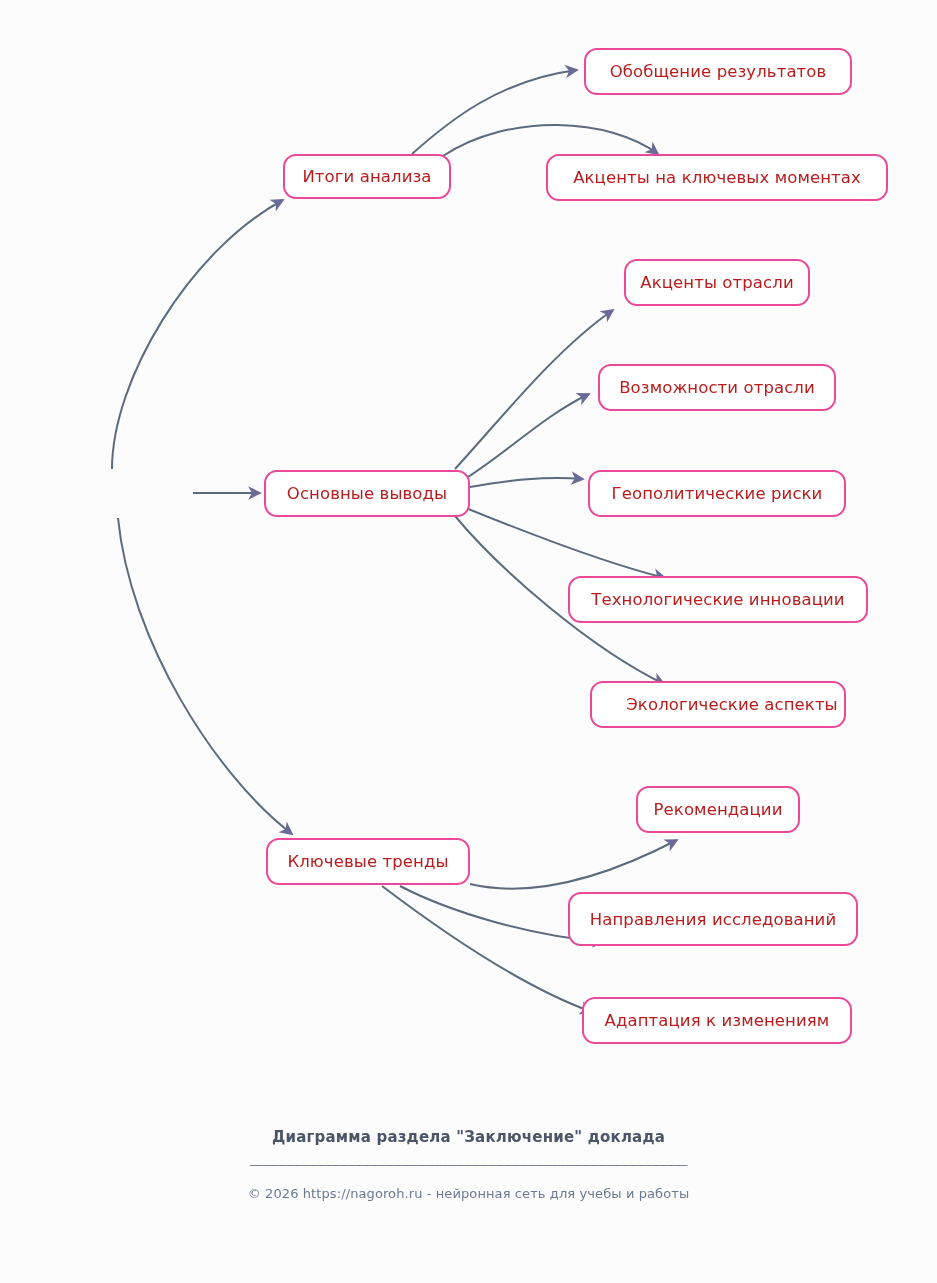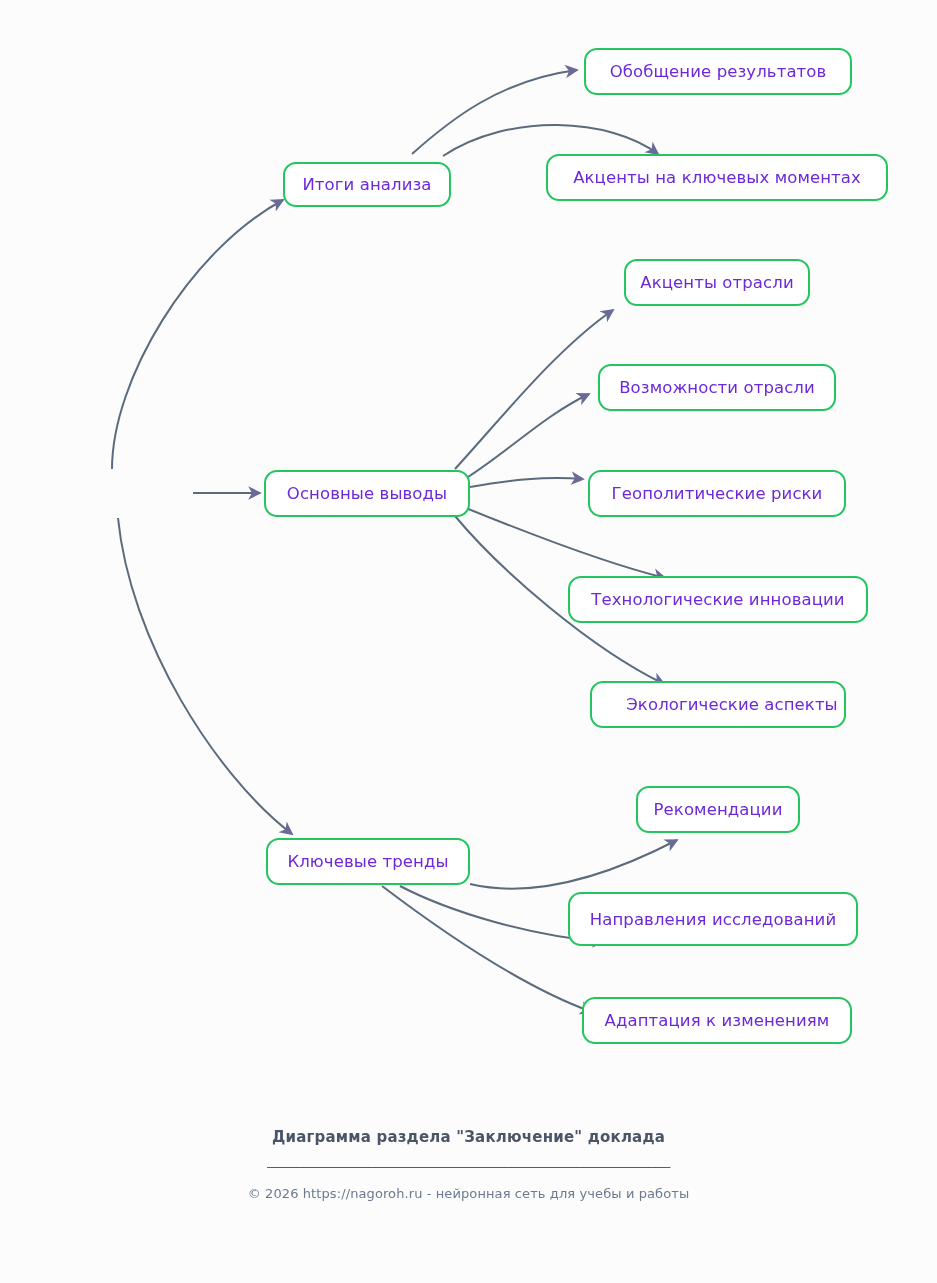--- a/index.html
+++ b/index.html
@@ -21,26 +21,26 @@
     position: absolute;
     left: 0;
     top: 0;
     width: 937px;
     height: 1283px;
   }
   .node {
     position: absolute;
     box-sizing: border-box;
     background: #ffffff;
-    border: 2px solid #22c55e;
+    border: 2px solid #ec4899;
     border-radius: 13px;
     display: flex;
     align-items: center;
     justify-content: center;
-    color: #6d28d9;
+    color: #b91c1c;
     font-size: 16.5px;
     font-family: "DejaVu Sans", sans-serif;
     letter-spacing: 0.1px;
     white-space: nowrap;
     z-index: 3;
   }
   .node.root {
     background: #6fa32e;
     border: 2px solid #4e7320;
     color: #101010;
@@ -57,21 +57,21 @@
     font-size: 15px;
     font-weight: bold;
     color: #4a5568;
     letter-spacing: 0.2px;
   }
   .footer-rule {
     top: 1152px;
     font-size: 14px;
     color: #4a5568;
     letter-spacing: -0.6px;
-    font-family: Liberation Sans, sans-serif;
+    font-family: Liberation Mono, monospace;
     overflow: hidden;
     height: 24px;
   }
   .footer-copyright {
     top: 1186px;
     font-size: 13px;
     color: #6b7a90;
     letter-spacing: 0.1px;
   }
 </style>
@@ -104,21 +104,21 @@
       <path d="M 466 508 C 520 530 600 562 665 578"></path>
       <path d="M 455 516 C 500 570 590 648 664 684"></path>
 
       <path d="M 470 884 C 530 898 600 880 677 840"></path>
       <path d="M 400 886 C 450 912 530 936 604 942"></path>
       <path d="M 382 886 C 440 930 520 986 592 1012"></path>
     </g>
   </svg>
 
 
-  <div class="node" style="left:283px; top:154px; width:168px; height:45px;margin-top:8px;">
+  <div class="node" style="left:283px; top:154px; width:168px; height:45px;">
     <span>Итоги анализа</span>
   </div>
   <div class="node" style="left:584px; top:48px; width:268px; height:47px;">
     <span>Обобщение результатов</span>
   </div>
   <div class="node" style="left:546px; top:154px; width:342px; height:47px;">
     <span>Акценты на ключевых моментах</span>
   </div>
 
   <div class="node" style="left:264px; top:470px; width:206px; height:47px;">

